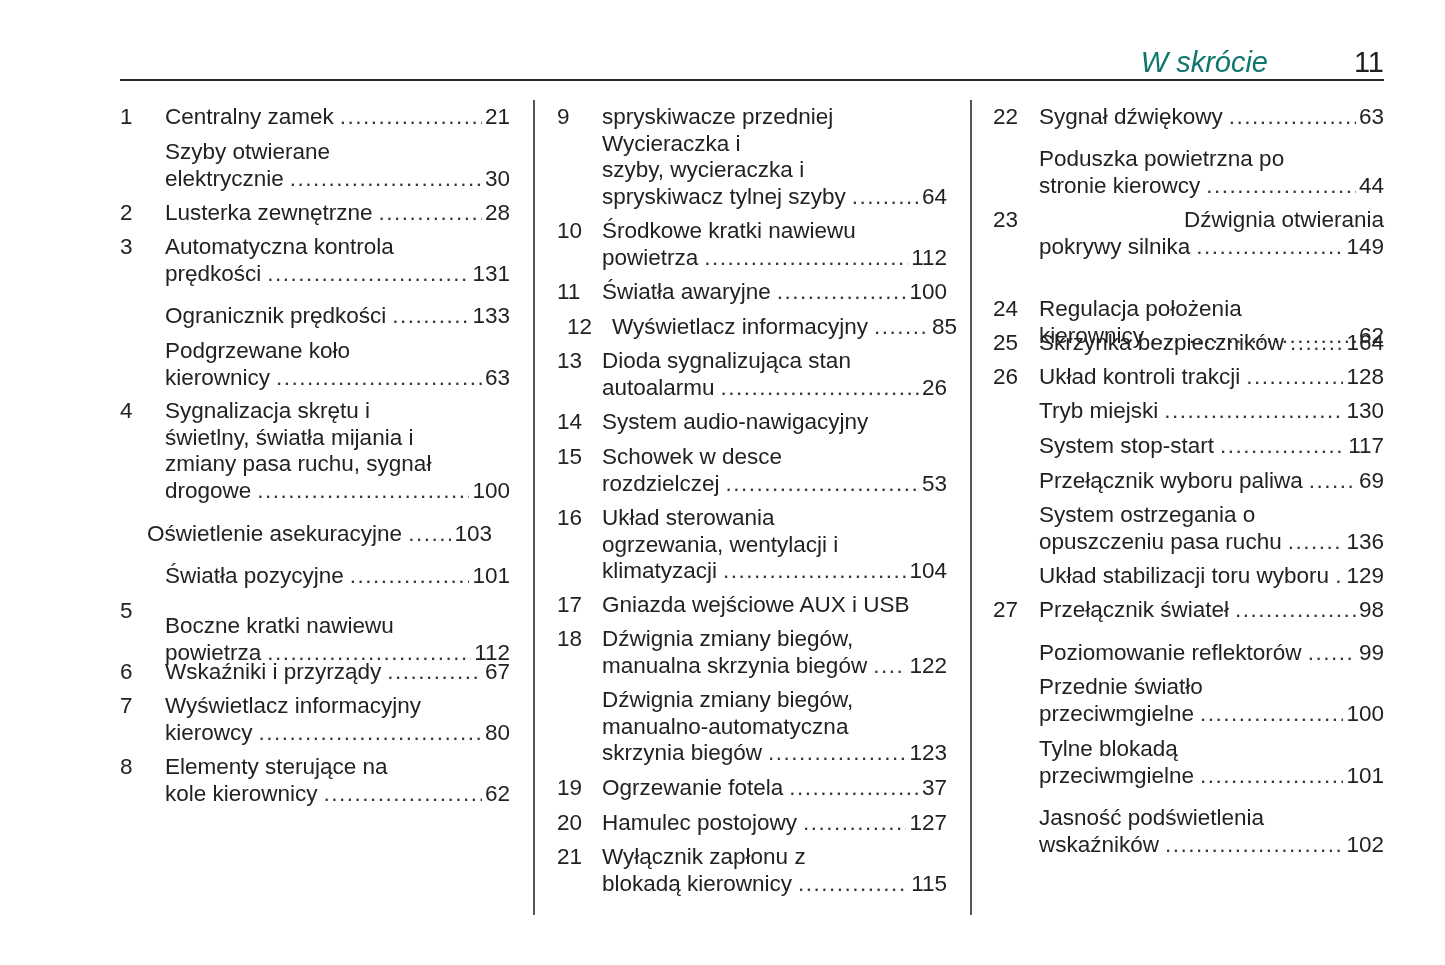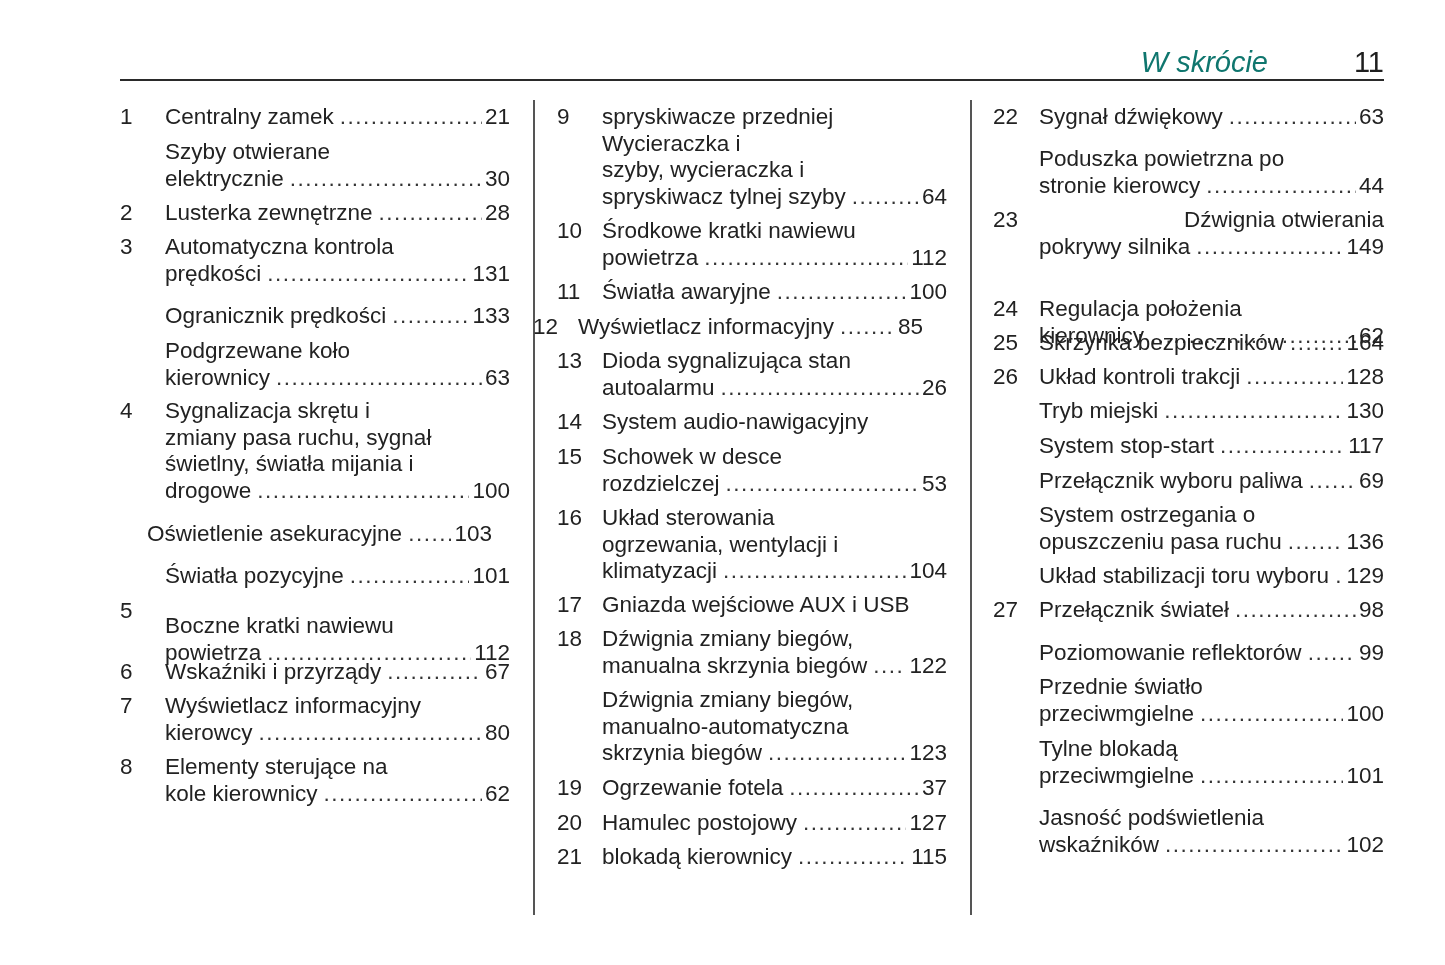--- a/index.html
+++ b/index.html
@@ -96,22 +96,22 @@
           <span class="txt">kierownicy</span>
           <span class="dots"></span>
           <span class="pg">63</span>
         </div>
       </div>
     </div>
     <div class="entry" style="left: 120px; top: 398px; width: 390px; height: 106px;">
       <span class="num">4</span>
       <div class="body" style="left: 45px; width: 345px;">
         <span class="line">Sygnalizacja skrętu i</span>
+        <span class="line">świetlny, światła mijania i</span>
         <span class="line">zmiany pasa ruchu, sygnał</span>
-        <span class="line">świetlny, światła mijania i</span>
         <div class="last">
           <span class="txt">drogowe</span>
           <span class="dots"></span>
           <span class="pg">100</span>
         </div>
       </div>
     </div>
     <div class="entry" style="left: 120px; top: 521px; width: 390px; height: 26.5px;">
       <span class="num"></span>
       <div class="body" style="left: 27px; width: 345px;">
@@ -204,21 +204,21 @@
     <div class="entry" style="left: 557px; top: 279px; width: 390px; height: 26.5px;">
       <span class="num">11</span>
       <div class="body" style="left: 45px; width: 345px;">
         <div class="last">
           <span class="txt">Światła awaryjne</span>
           <span class="dots"></span>
           <span class="pg">100</span>
         </div>
       </div>
     </div>
-    <div class="entry" style="left: 533px; top: 314px; width: 390px; height: 26.5px;">
+    <div class="entry" style="left: 567px; top: 314px; width: 390px; height: 26.5px;">
       <span class="num">12</span>
       <div class="body" style="left: 45px; width: 345px;">
         <div class="last">
           <span class="txt">Wyświetlacz informacyjny</span>
           <span class="dots"></span>
           <span class="pg">85</span>
         </div>
       </div>
     </div>
     <div class="entry" style="left: 557px; top: 348px; width: 390px; height: 53px;">
@@ -314,20 +314,21 @@
         <div class="last">
           <span class="txt">Hamulec postojowy</span>
           <span class="dots"></span>
           <span class="pg">127</span>
         </div>
       </div>
     </div>
     <div class="entry" style="left: 557px; top: 844px; width: 390px; height: 53px;">
       <span class="num">21</span>
       <div class="body" style="left: 45px; width: 345px;">
+        <span class="line">Wyłącznik zapłonu z</span>
         <div class="last">
           <span class="txt">blokadą kierownicy</span>
           <span class="dots"></span>
           <span class="pg">115</span>
         </div>
       </div>
     </div>
   </div>
 <div id="col-2">
     <div class="entry" style="left: 993px; top: 104px; width: 391px; height: 26.5px;">

